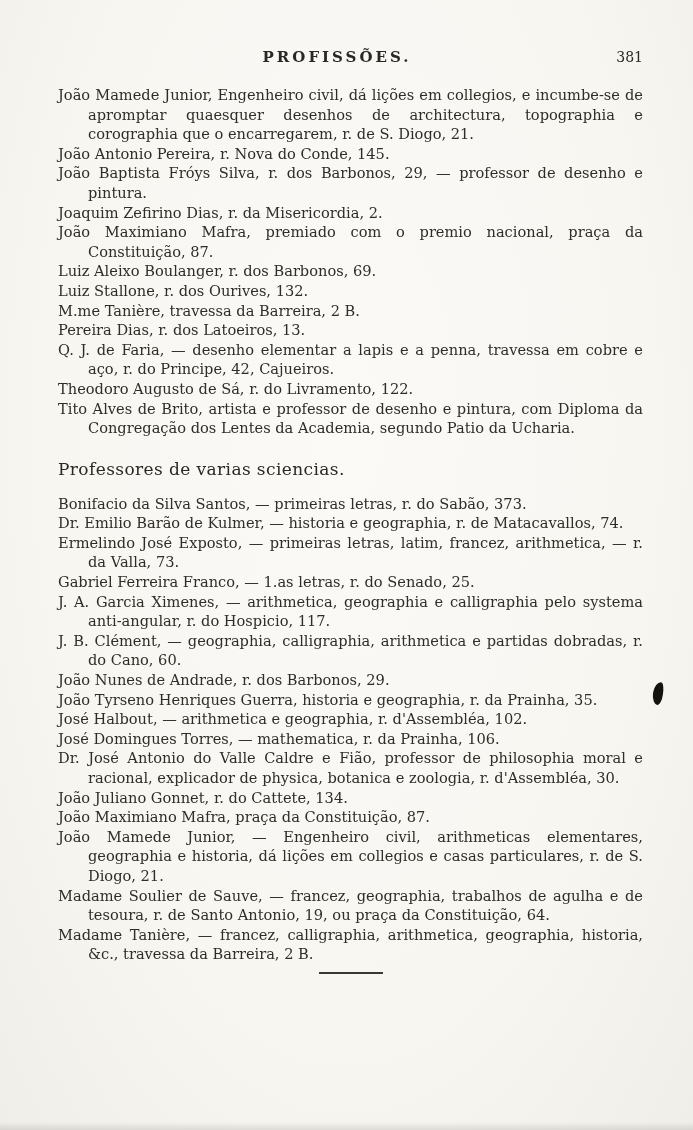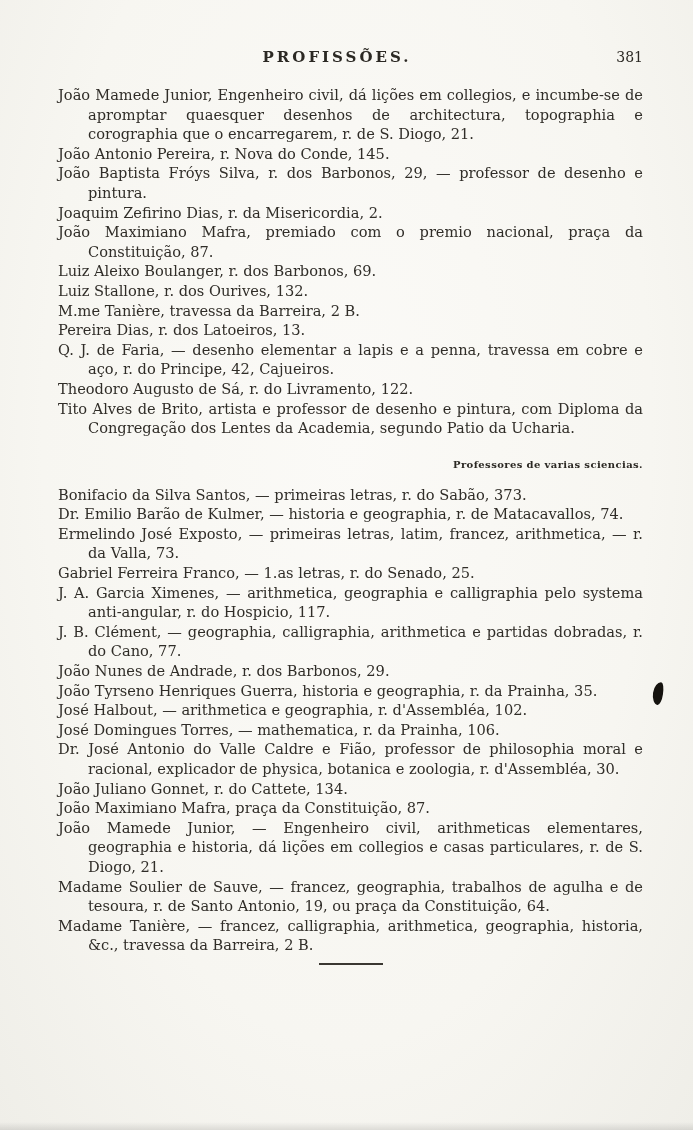--- a/index.html
+++ b/index.html
@@ -38,23 +38,23 @@
   }
   .entry {
     font-size:14.6px;
     line-height:19.6px;
     text-align:justify;
     padding-left:30px;
     text-indent:-30px;
     color:#302d28;
   }
   .section-heading {
-    text-align:right;
-    font-weight:bold;
-    font-size:10px;
+    text-align:left;
+    font-weight:normal;
+    font-size:17px;
     letter-spacing:0.4px;
     margin:21px 0 15px 0;
     color:#2b2823;
   }
   .end-rule {
     width:64px; height:2px; background:#3a3731;
     margin:8px auto 0 auto;
   }
   .ink-blot {
     position:absolute; left:653px; top:682px;
@@ -89,21 +89,21 @@
     <p class="entry">Theodoro Augusto de Sá, r. do Livramento, 122.</p>
     <p class="entry">Tito Alves de Brito, artista e professor de desenho e pintura, com Diploma da Congregação dos Lentes da Academia, segundo Patio da Ucharia.</p>
 
     <h2 class="section-heading">Professores de varias sciencias.</h2>
 
     <p class="entry">Bonifacio da Silva Santos, — primeiras letras, r. do Sabão, 373.</p>
     <p class="entry">Dr. Emilio Barão de Kulmer, — historia e geographia, r. de Matacavallos, 74.</p>
     <p class="entry">Ermelindo José Exposto, — primeiras letras, latim, francez, arithmetica, — r. da Valla, 73.</p>
     <p class="entry">Gabriel Ferreira Franco, — 1.as letras, r. do Senado, 25.</p>
     <p class="entry">J. A. Garcia Ximenes, — arithmetica, geographia e calligraphia pelo systema anti-angular, r. do Hospicio, 117.</p>
-    <p class="entry">J. B. Clément, — geographia, calligraphia, arithmetica e partidas dobradas, r. do Cano, 77.</p>
+    <p class="entry">J. B. Clément, — geographia, calligraphia, arithmetica e partidas dobradas, r. do Cano, 60.</p>
     <p class="entry">João Nunes de Andrade, r. dos Barbonos, 29.</p>
     <p class="entry">João Tyrseno Henriques Guerra, historia e geographia, r. da Prainha, 35.</p>
     <p class="entry">José Halbout, — arithmetica e geographia, r. d'Assembléa, 102.</p>
     <p class="entry">José Domingues Torres, — mathematica, r. da Prainha, 106.</p>
     <p class="entry">Dr. José Antonio do Valle Caldre e Fião, professor de philosophia moral e racional, explicador de physica, botanica e zoologia, r. d'Assembléa, 30.</p>
     <p class="entry">João Juliano Gonnet, r. do Cattete, 134.</p>
     <p class="entry">João Maximiano Mafra, praça da Constituição, 87.</p>
     <p class="entry">João Mamede Junior, — Engenheiro civil, arithmeticas elementares, geographia e historia, dá lições em collegios e casas particulares, r. de S. Diogo, 21.</p>
     <p class="entry">Madame Soulier de Sauve, — francez, geographia, trabalhos de agulha e de tesoura, r. de Santo Antonio, 19, ou praça da Constituição, 64.</p>
     <p class="entry">Madame Tanière, — francez, calligraphia, arithmetica, geographia, historia, &amp;c., travessa da Barreira, 2 B.</p>

